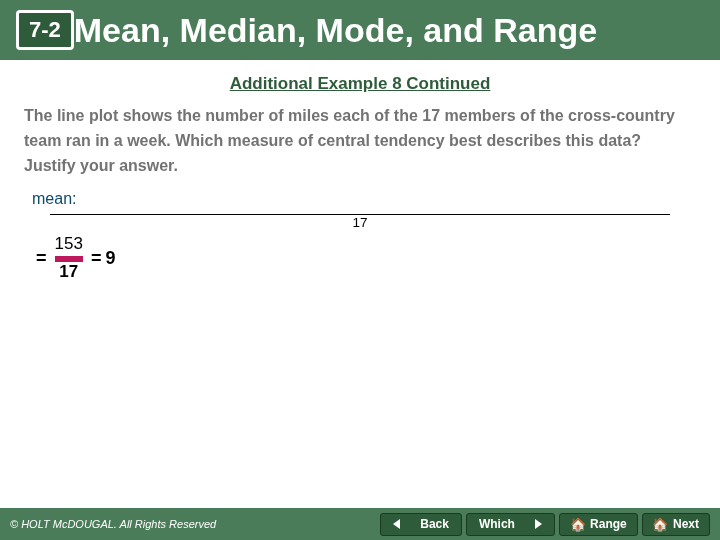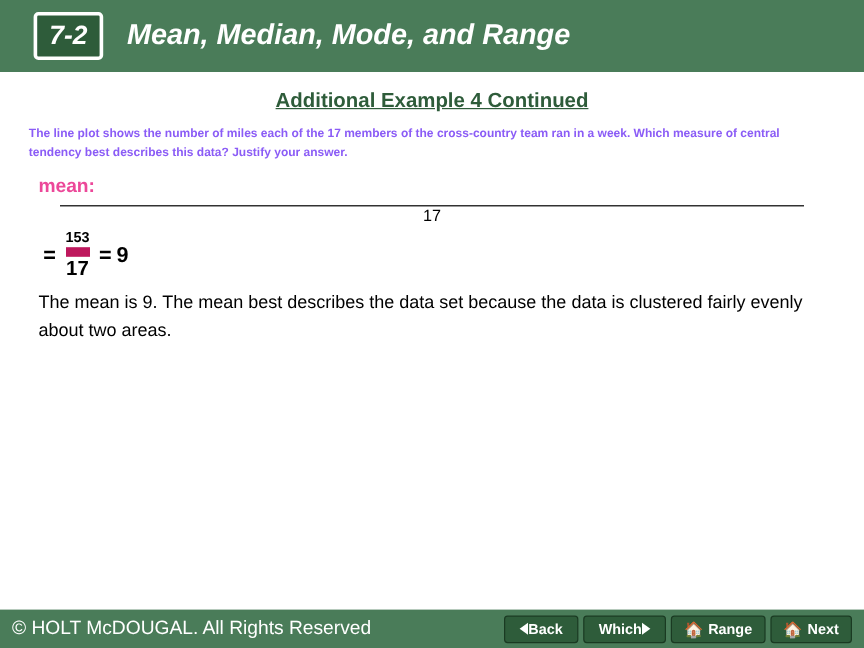--- a/index.html
+++ b/index.html
@@ -9,69 +9,68 @@
       background: #fff;
       font-family: Arial, sans-serif;
       overflow: hidden;
       position: relative;
     }
 
     
     .header {
       background: #4a7c59;
       color: white;
-      padding: 10px 28px;
-      display: flex;
-      align-items: center;
-      gap: 20px;
-      font-style: italic;
+      padding: 10px 16px;
+      display: flex;
+      align-items: center;
+      gap: 0;
     }
     .lesson-badge {
       background: #2e5c3a;
       border: 3px solid white;
       color: white;
       font-size: 22px;
       font-weight: bold;
       padding: 4px 10px;
       border-radius: 4px;
       white-space: nowrap;
     }
     .header-title {
-      font-size: 24px;
+      font-size: 34px;
       font-weight: bold;
       color: white;
     }
 
     
     .subtitle {
       text-align: center;
       color: #2e5c3a;
       font-size: 17px;
       font-weight: bold;
       margin: 14px 0 10px 0;
       text-decoration: underline;
     }
 
     
     .content {
       padding: 0 24px;
     }
 
     .main-text {
-      font-size: 10px;
+      font-size: 16px;
       font-weight: bold;
       line-height: 1.55;
-      color: #8b5cf6;
+      color: #737373;
       margin-bottom: 12px;
     }
 
     .mean-label {
       font-size: 16px;
-      font-weight: bold;
-      color: #ec4899;
+      font-weight: normal;
+      color: #0c4a6e;
       margin-bottom: 6px;
       margin-left: 8px;
     }
 
     .fraction-block {
       display: flex;
       align-items: center;
       margin-left: 8px;
       margin-bottom: 6px;
       font-size: 16px;
@@ -79,24 +78,24 @@
     }
 
     .fraction-display {
       display: inline-flex;
       flex-direction: column;
       align-items: center;
       margin: 0 4px;
     }
 
     .fraction-numerator {
-      border-bottom: 8px solid #be185d;
+      border-bottom: 6px solid #be185d;
       padding-bottom: 1px;
-      font-size: 12px;
-      font-weight: bold;
+      font-size: 17px;
+      font-weight: normal;
       line-height: 1.2;
     }
 
     .fraction-denominator {
       font-size: 17px;
       font-weight: bold;
       line-height: 1.2;
     }
 
     .equals-sign {
@@ -126,40 +125,41 @@
       background: #4a7c59;
       display: flex;
       align-items: center;
       justify-content: space-between;
       padding: 4px 10px;
       height: 32px;
     }
 
     .footer-copyright {
       color: white;
-      font-size: 16px;
+      font-size: 11px;
+      font-style: italic;
     }
 
     .footer-buttons {
       display: flex;
       gap: 4px;
     }
 
     .nav-btn {
       background: #2e5c3a;
       border: 1px solid #1a3a22;
       color: white;
       font-size: 12px;
       font-weight: bold;
       padding: 3px 12px;
       border-radius: 3px;
       cursor: pointer;
       display: flex;
       align-items: center;
-      gap: 0;
+      gap: 20px;
     }
 
     .nav-btn .arrow-left {
       display: inline-block;
       width: 0;
       height: 0;
       border-top: 5px solid transparent;
       border-bottom: 5px solid transparent;
       border-right: 7px solid white;
     }
@@ -206,40 +206,39 @@
     }
   </style>
 </head>
 <body>
 
 <div class="header">
   <div class="lesson-badge">7-2</div>
   <div class="header-title">Mean, Median, Mode, and Range</div>
 </div>
 
-<div class="subtitle">Additional Example 4 Continued</div>
+<div class="subtitle">Additional Example 8 Continued</div>
 
 <div class="content">
   <div class="main-text">The line plot shows the number of miles each of the 17 members of the cross-country team ran in a week. Which measure of central tendency best describes this data? Justify your answer.</div>
 
   <div class="mean-label">mean:</div>
 
   <div class="sum-denominator-row">17</div>
 
   <div class="fraction-block">
     <span class="equals-sign">=</span>
     <span class="fraction-display">
       <span class="fraction-numerator">153</span>
       <span class="fraction-denominator">17</span>
     </span>
     <span class="equals-sign">=</span>
     <span class="nine-val">9</span>
   </div>
 
-  <div class="bottom-text">The mean is 9. The mean best describes the data set because the data is clustered fairly evenly about two areas.</div>
 </div>
 
 <div class="footer">
   <div class="footer-copyright">© HOLT McDOUGAL. All Rights Reserved</div>
   <div class="footer-buttons">
     <button class="nav-btn">
       <span class="arrow-left"></span>
       <span>Back</span>
     </button>
     <button class="nav-btn">

